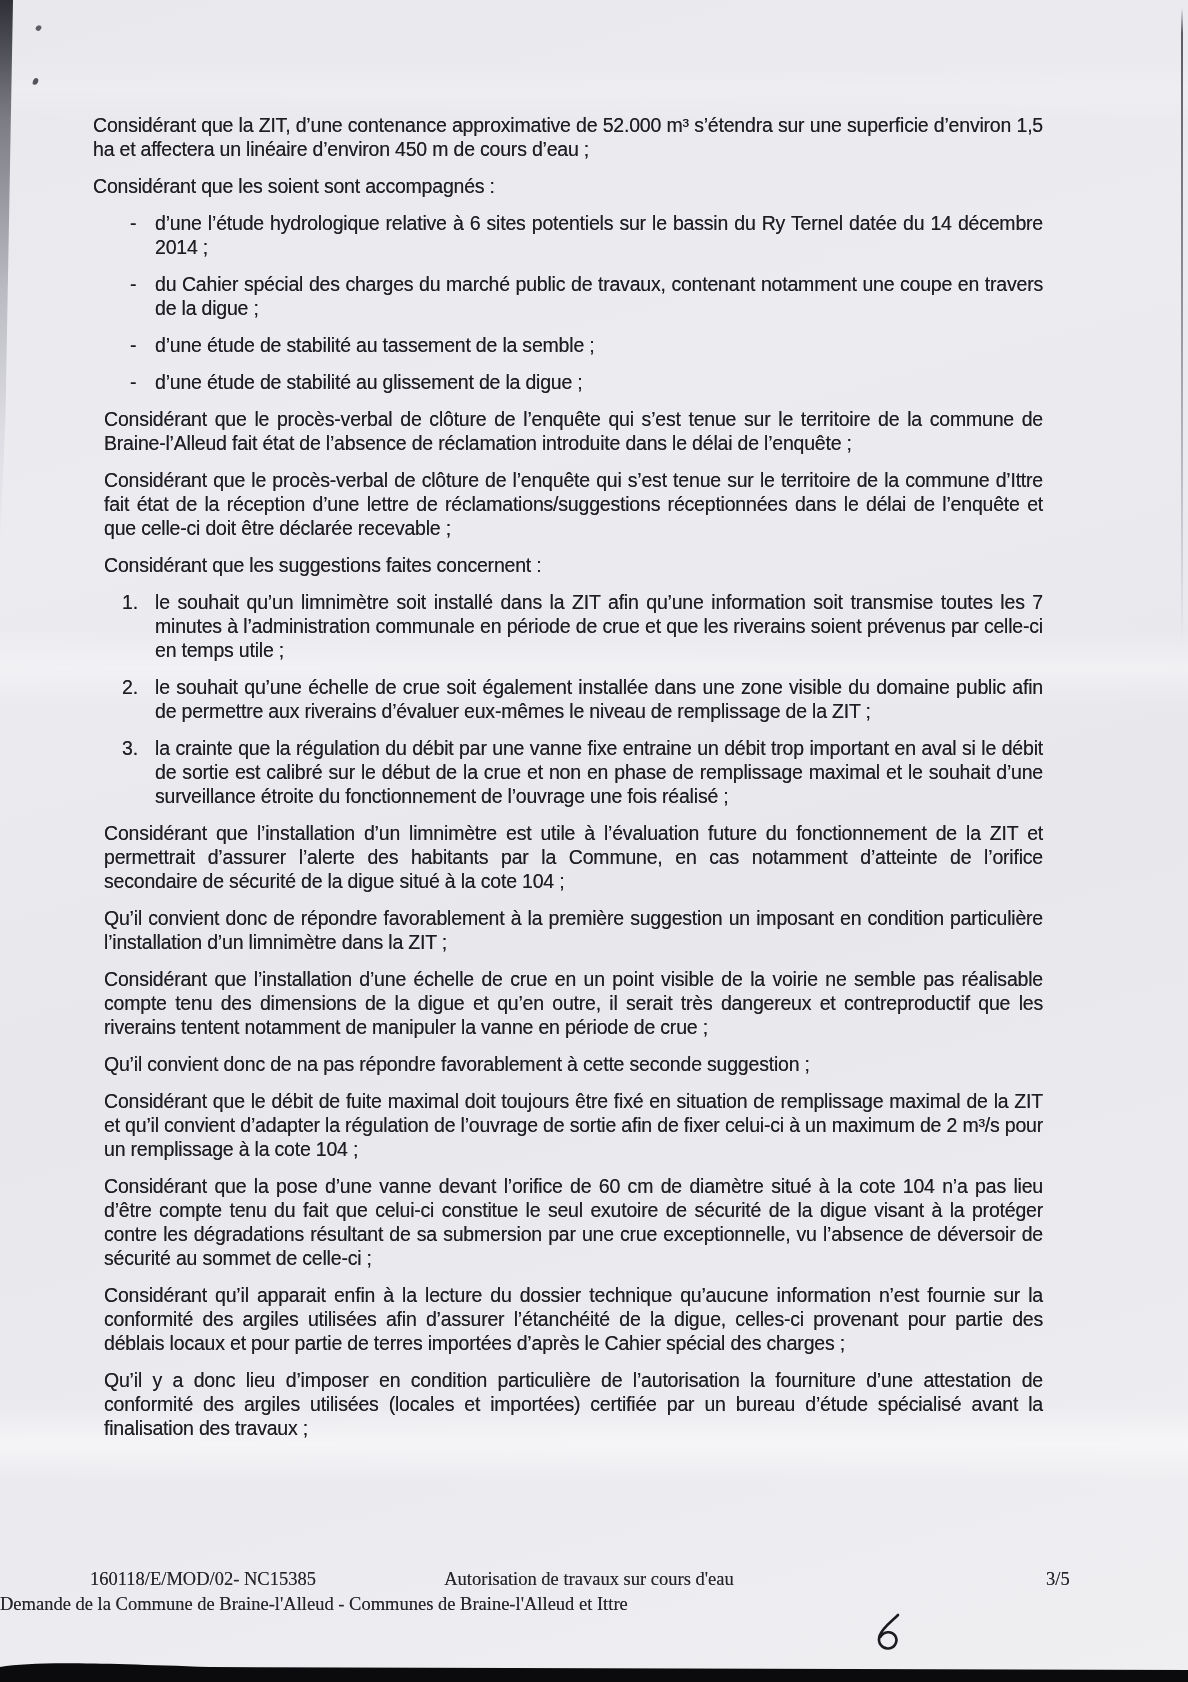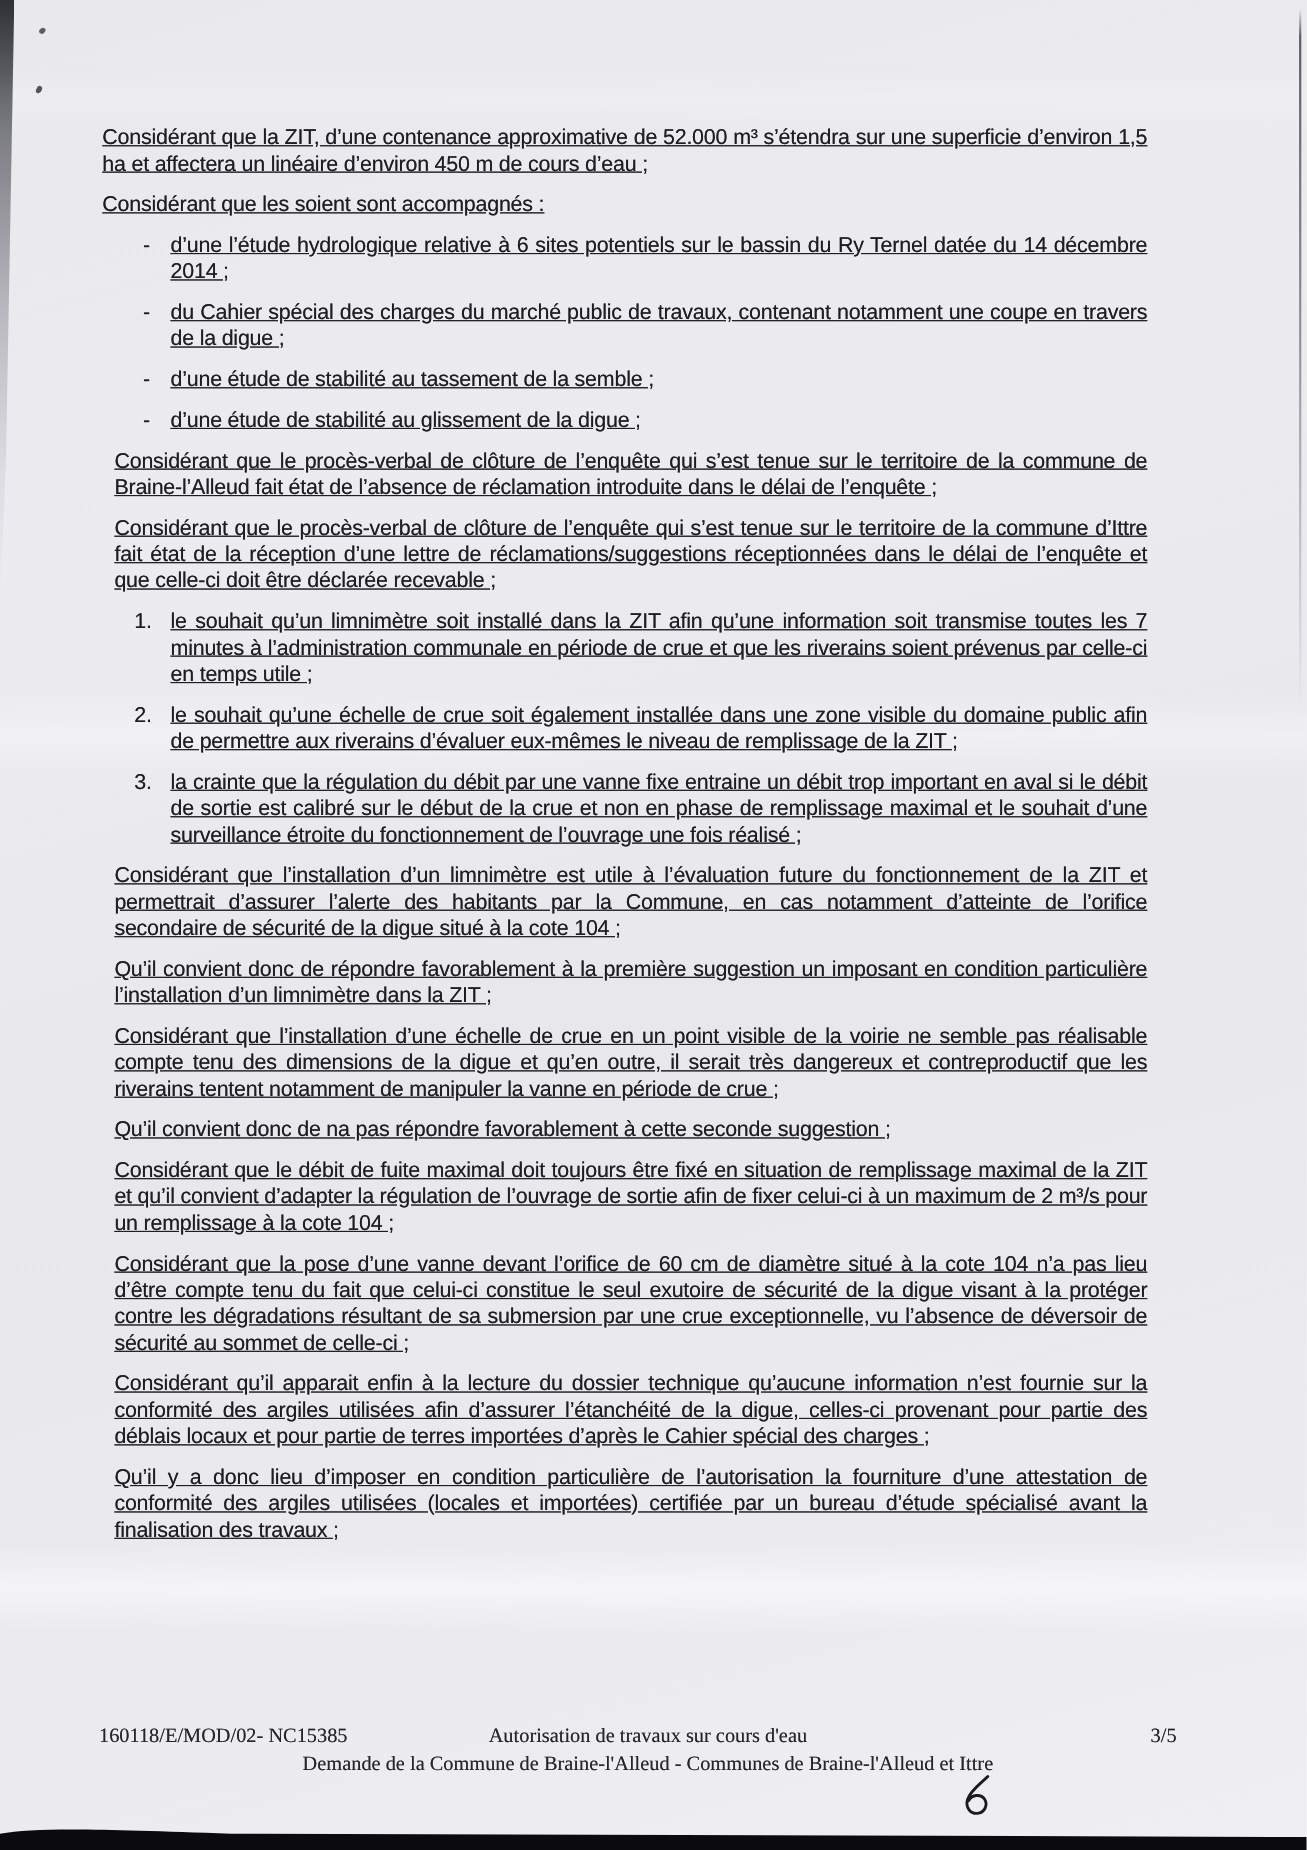--- a/index.html
+++ b/index.html
@@ -22,35 +22,35 @@
   .right-line{position:absolute;left:1181px;top:8px;width:2px;height:636px;
     background:linear-gradient(to bottom,rgba(60,60,72,0) 0%,rgba(55,55,68,.8) 4%,rgba(75,75,90,.62) 40%,rgba(105,105,120,.38) 72%,rgba(130,130,145,0) 100%);}
   
   .speck{position:absolute;background:#3a3a42;pointer-events:none;}
   .speck1{left:36px;top:25px;width:5px;height:6px;border-radius:60% 40% 55% 45%;transform:rotate(38deg);opacity:.8;}
   .speck2{left:33px;top:78px;width:5px;height:7px;border-radius:55% 45% 60% 40%;transform:rotate(20deg);opacity:.85;}
   
   #doc{position:absolute;top:0;left:0;width:100%;padding-top:113px;
     color:#1d1d22;font-size:19.5px;line-height:24px;letter-spacing:-0.2px;
     text-shadow:0 0 .4px rgba(30,30,38,.7);}
-  .para{text-align:justify;margin:0 0 13px 0;text-decoration:underline;}
+  .para{text-align:justify;margin:0 0 13px 0;}
   .p-a{margin-left:93px;width:950px;}
   .p-b{margin-left:104px;width:939px;}
   .dash{margin-left:155px;width:888px;position:relative;}
   .dash .marker{position:absolute;left:-25px;}
   .num{margin-left:155px;width:888px;position:relative;}
   .num .marker{position:absolute;left:-33px;}
   
   #footer{position:absolute;top:1567px;left:0;width:1178px;
     font-family:"Liberation Serif",serif;font-size:18.5px;line-height:24px;color:#25252a;
     text-shadow:0 0 .4px rgba(30,30,38,.6);}
   .f-line1{position:relative;height:25px;text-align:center;}
   .f-ref{position:absolute;left:90px;top:0;}
   .f-page{position:absolute;left:1046px;top:0;}
-  .f-line2{text-align:center;margin-top:0;}
+  .f-line2{margin-top:0;}
   
   #hand6{position:absolute;left:874px;top:1612px;}
   
   #bottom-band{position:absolute;left:0;bottom:0;}
 </style>
 </head>
 <body>
 
 <div id="page">
 
@@ -60,20 +60,21 @@
 
   <div id="doc">
       <div class="para p-a">Considérant que la ZIT, d’une contenance approximative de 52.000 m³ s’étendra sur une superficie d’environ 1,5 ha et affectera un linéaire d’environ 450 m de cours d’eau ;</div>
       <div class="para p-a">Considérant que les soient sont accompagnés :</div>
       <div class="para dash"><span class="marker">-</span><span class="ptext">d’une l’étude hydrologique relative à 6 sites potentiels sur le bassin du Ry Ternel datée du 14 décembre 2014 ;</span></div>
       <div class="para dash"><span class="marker">-</span><span class="ptext">du Cahier spécial des charges du marché public de travaux, contenant notamment une coupe en travers de la digue ;</span></div>
       <div class="para dash"><span class="marker">-</span><span class="ptext">d’une étude de stabilité au tassement de la semble ;</span></div>
       <div class="para dash"><span class="marker">-</span><span class="ptext">d’une étude de stabilité au glissement de la digue ;</span></div>
       <div class="para p-b">Considérant que le procès-verbal de clôture de l’enquête qui s’est tenue sur le territoire de la commune de Braine-l’Alleud fait état de l’absence de réclamation introduite dans le délai de l’enquête ;</div>
       <div class="para p-b">Considérant que le procès-verbal de clôture de l’enquête qui s’est tenue sur le territoire de la commune d’Ittre fait état de la réception d’une lettre de réclamations/suggestions réceptionnées dans le délai de l’enquête et que celle-ci doit être déclarée recevable ;</div>
+      <div class="para p-b">Considérant que les suggestions faites concernent :</div>
       <div class="para num"><span class="marker">1.</span><span class="ptext">le souhait qu’un limnimètre soit installé dans la ZIT afin qu’une information soit transmise toutes les 7 minutes à l’administration communale en période de crue et que les riverains soient prévenus par celle-ci en temps utile ;</span></div>
       <div class="para num"><span class="marker">2.</span><span class="ptext">le souhait qu’une échelle de crue soit également installée dans une zone visible du domaine public afin de permettre aux riverains d’évaluer eux-mêmes le niveau de remplissage de la ZIT ;</span></div>
       <div class="para num"><span class="marker">3.</span><span class="ptext">la crainte que la régulation du débit par une vanne fixe entraine un débit trop important en aval si le débit de sortie est calibré sur le début de la crue et non en phase de remplissage maximal et le souhait d’une surveillance étroite du fonctionnement de l’ouvrage une fois réalisé ;</span></div>
       <div class="para p-b">Considérant que l’installation d’un limnimètre est utile à l’évaluation future du fonctionnement de la ZIT et permettrait d’assurer l’alerte des habitants par la Commune, en cas notamment d’atteinte de l’orifice secondaire de sécurité de la digue situé à la cote 104 ;</div>
       <div class="para p-b">Qu’il convient donc de répondre favorablement à la première suggestion un imposant en condition particulière l’installation d’un limnimètre dans la ZIT ;</div>
       <div class="para p-b">Considérant que l’installation d’une échelle de crue en un point visible de la voirie ne semble pas réalisable compte tenu des dimensions de la digue et qu’en outre, il serait très dangereux et contreproductif que les riverains tentent notamment de manipuler la vanne en période de crue ;</div>
       <div class="para p-b">Qu’il convient donc de na pas répondre favorablement à cette seconde suggestion ;</div>
       <div class="para p-b">Considérant que le débit de fuite maximal doit toujours être fixé en situation de remplissage maximal de la ZIT et qu’il convient d’adapter la régulation de l’ouvrage de sortie afin de fixer celui-ci à un maximum de 2 m³/s pour un remplissage à la cote 104 ;</div>
       <div class="para p-b">Considérant que la pose d’une vanne devant l’orifice de 60 cm de diamètre situé à la cote 104 n’a pas lieu d’être compte tenu du fait que celui-ci constitue le seul exutoire de sécurité de la digue visant à la protéger contre les dégradations résultant de sa submersion par une crue exceptionnelle, vu l’absence de déversoir de sécurité au sommet de celle-ci ;</div>
       <div class="para p-b">Considérant qu’il apparait enfin à la lecture du dossier technique qu’aucune information n’est fournie sur la conformité des argiles utilisées afin d’assurer l’étanchéité de la digue, celles-ci provenant pour partie des déblais locaux et pour partie de terres importées d’après le Cahier spécial des charges ;</div>

